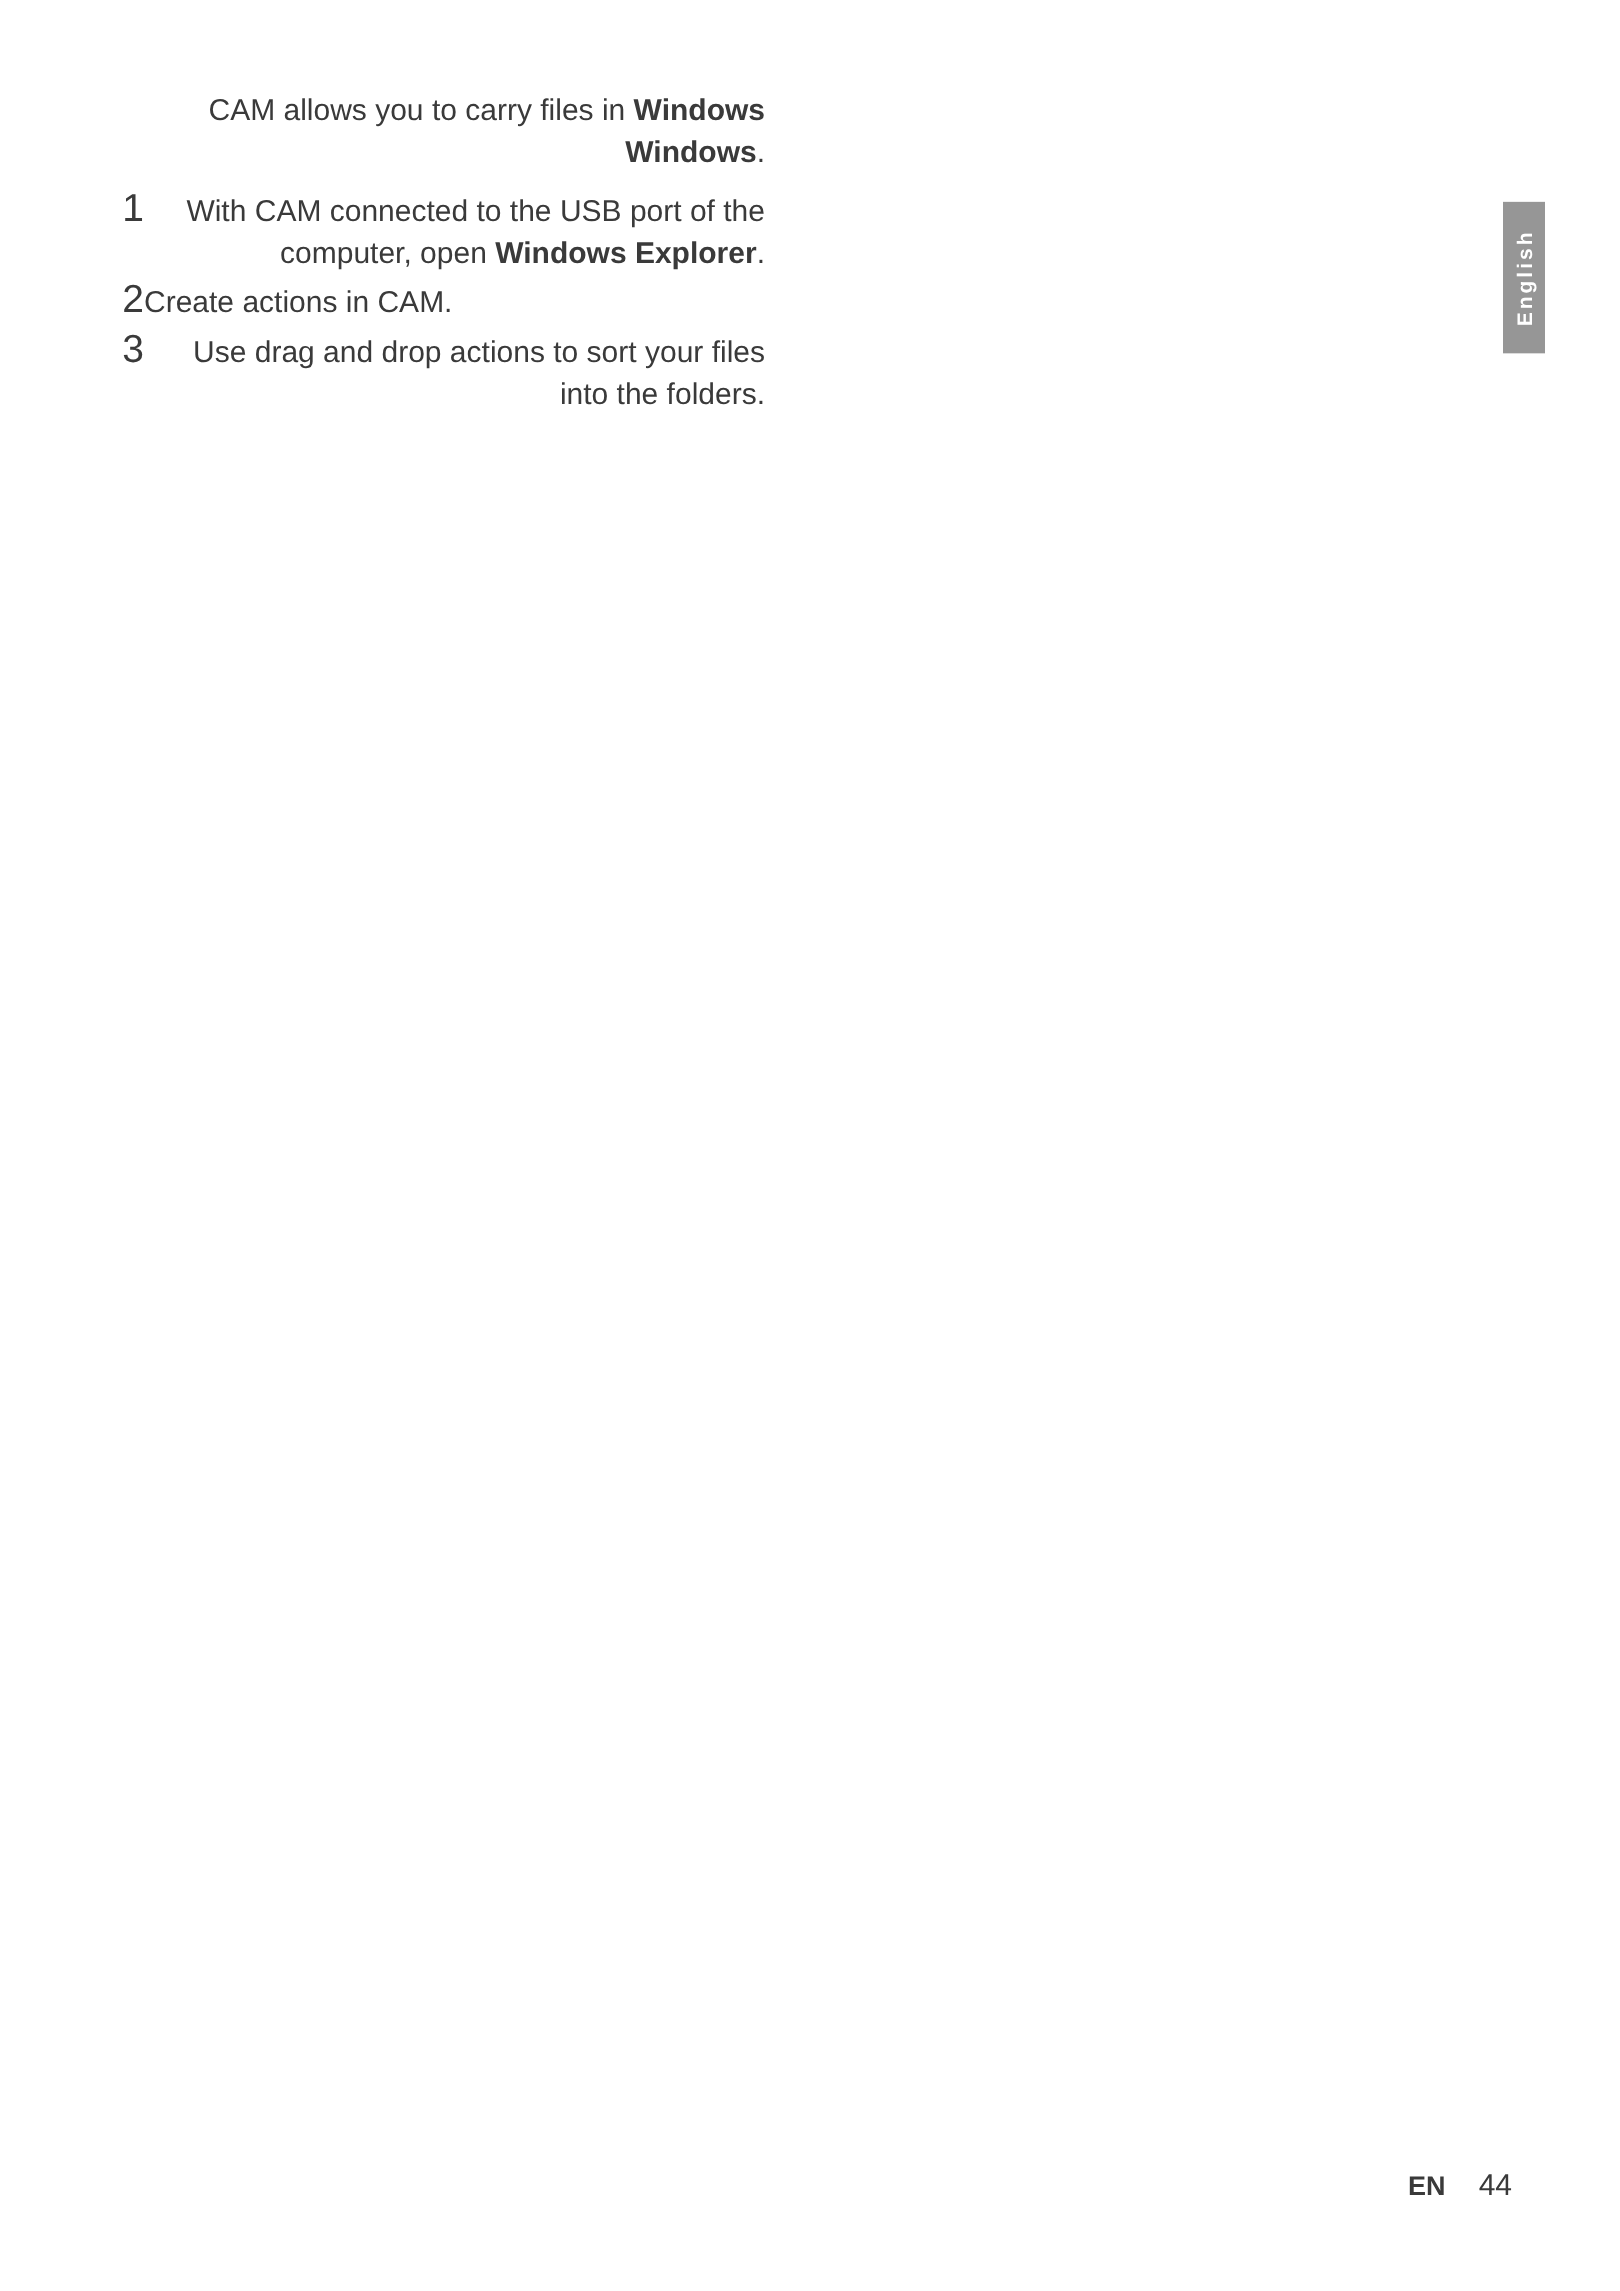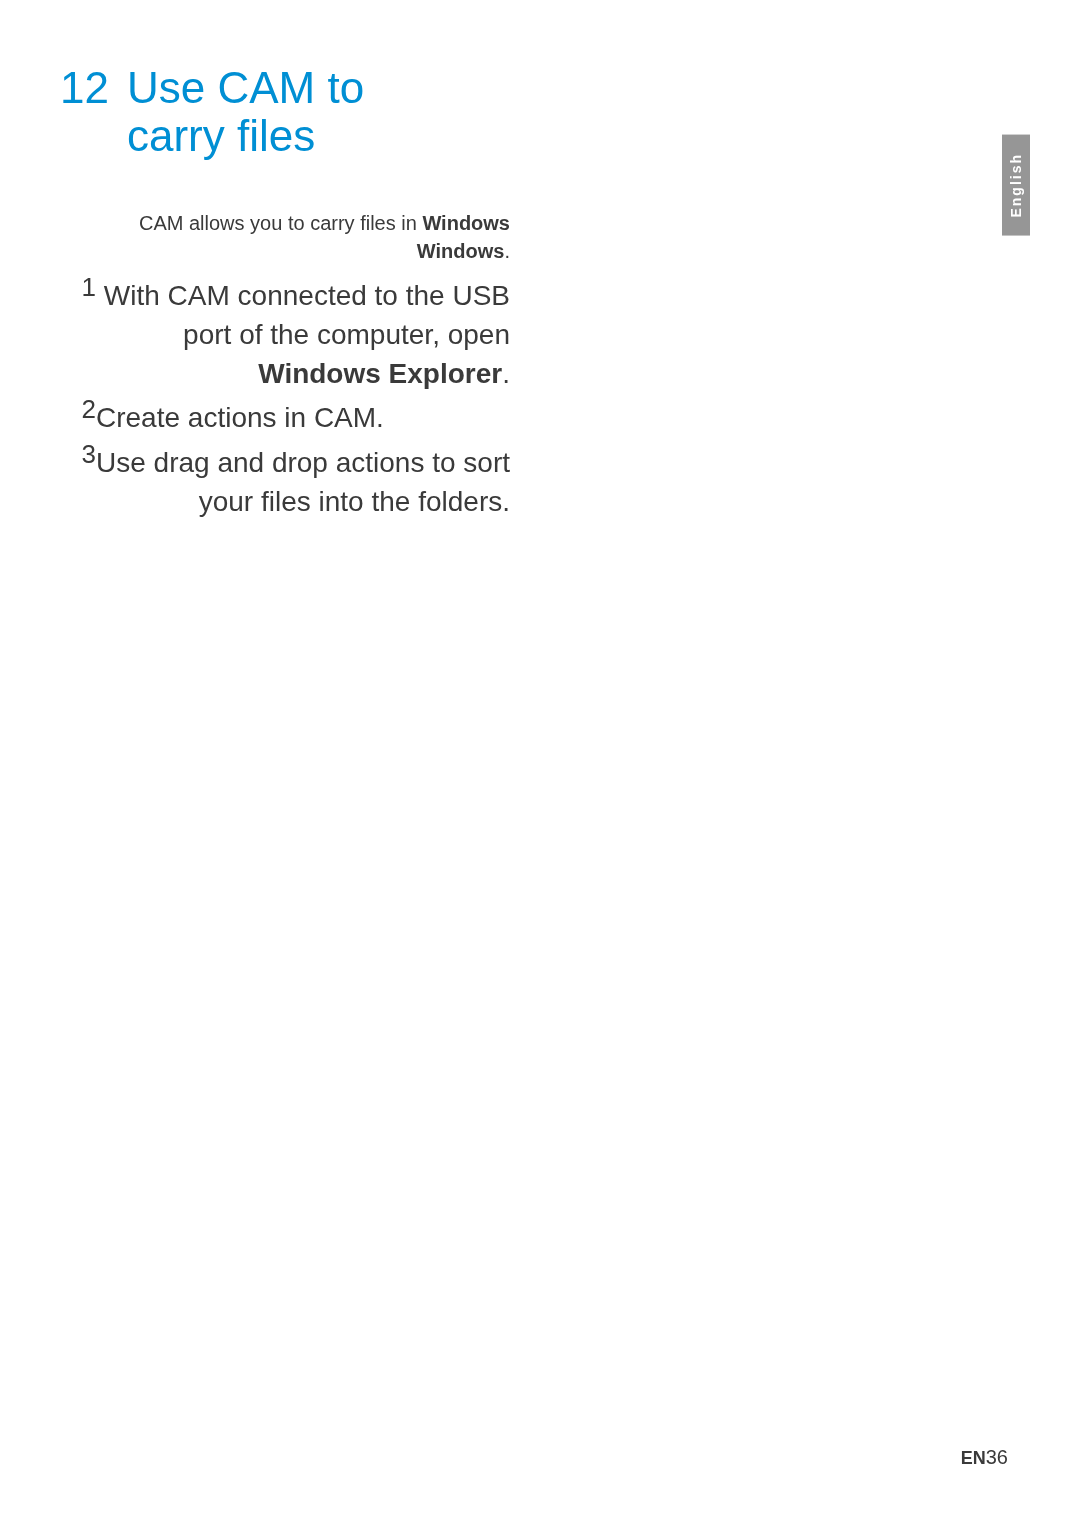--- a/index.html
+++ b/index.html
@@ -81,36 +81,37 @@
     }
     .step-number {
       font-size: 26px;
       font-weight: 400;
       color: #3a3a3a;
       min-width: 36px;
       line-height: 1.1;
       font-family: "Gill Sans", "Gill Sans MT", "Segoe UI", sans-serif;
     }
     .step-text {
-      font-size: 28px;
+      font-size: 20px;
       line-height: 1.4;
       color: #3a3a3a;
       font-family: "Gill Sans", "Gill Sans MT", "Segoe UI", sans-serif;
       font-weight: 300;
       padding-top: 3px;
     }
     .step-text .bold {
       font-weight: 600;
     }
     .footer {
       position: absolute;
       bottom: 58px;
       right: 72px;
       display: flex;
       align-items: baseline;
+      gap: 22px;
     }
     .footer-lang {
       font-size: 18px;
       font-weight: 600;
       color: #3a3a3a;
       font-family: "Gill Sans", "Gill Sans MT", "Segoe UI", sans-serif;
     }
     .footer-page {
       font-size: 20px;
       font-weight: 300;
@@ -118,27 +119,20 @@
       font-family: "Gill Sans", "Gill Sans MT", "Segoe UI", sans-serif;
     }
   </style>
 </head>
 <body>
 
 <div class="page">
 
   <div class="language-tab">English</div>
 
-  <div class="chapter-heading">
-    <div class="chapter-number">12</div>
-    <div class="chapter-title">
-      <span>Use CAM to</span><br>
-      <span>carry files</span>
-    </div>
-  </div>
 
   <div class="content">
     <p class="intro-text">
       <span>CAM allows you to carry files in </span><span class="bold">Windows</span>
       <br>
       <span class="bold">Windows</span><span>.</span>
     </p>
 
     <ol class="step-list">
       <li class="step-item">
@@ -157,16 +151,16 @@
         <div class="step-number">3</div>
         <div class="step-text">
           <span>Use drag and drop actions to sort your files into the folders.</span><span class="bold"></span><span></span>
         </div>
       </li>
     </ol>
   </div>
 
   <div class="footer">
     <span class="footer-lang">EN</span>
-    <span class="footer-page">36</span>
+    <span class="footer-page">44</span>
   </div>
 
 </div>
 
 </body></html>

